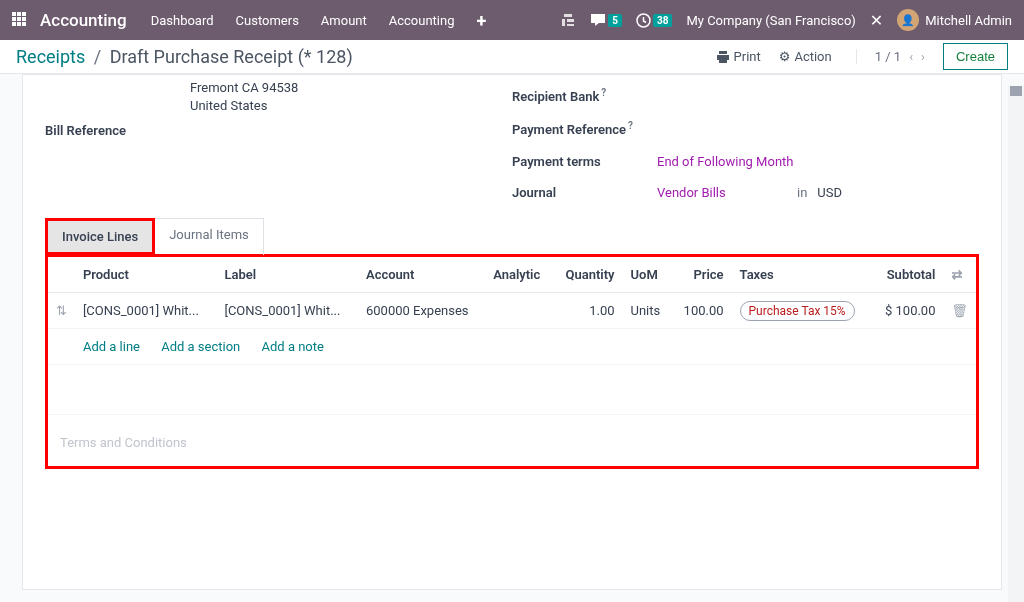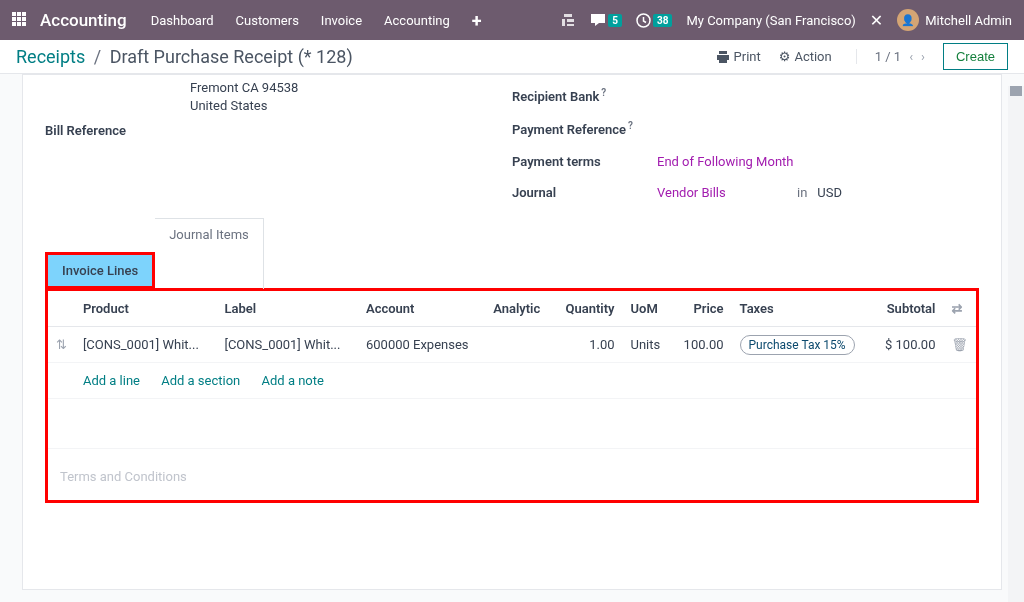--- a/index.html
+++ b/index.html
@@ -39,30 +39,30 @@
 .form-label { width: 145px; color: #374151; font-weight: 600; }
 .form-val { color: #a21caf; }
 .addr { padding-left: 145px; color: #374151; line-height: 1.4; }
 .help-q { font-size: 10px; color: #6b7280; vertical-align: super; margin-left: 2px; }
 .journal-row { display: flex; align-items: center; }
 .journal-row .in-txt { margin: 0 10px; color: #6b7280; }
 
 
 .tabs { display: flex; margin-top: 10px; }
 .tab { padding: 8px 14px; border: 1px solid transparent; cursor: pointer; color: #6b7280; }
-.tab.active { border: 3px solid #ff0000; color: #374151; background: #7dd3fc; font-weight: 500; margin-top: 34px; }
+.tab.active { border: 3px solid #ff0000; color: #374151; background: #e5e5e5; font-weight: 500; }
 .tab:not(.active) { border: 1px solid #dee2e6; border-bottom: none; border-left: none; }
 
 
 .lines-wrap { border: 3px solid #ff0000; margin-top: -1px; padding-bottom: 16px; }
 .lines-table { width: 100%; border-collapse: collapse; }
 .lines-table th { text-align: left; padding: 10px 8px; font-weight: 600; border-bottom: 1px solid #e5e7eb; color: #374151; font-size: 13px; }
 .lines-table th.num, .lines-table td.num { text-align: right; }
 .lines-table td { padding: 10px 8px; border-bottom: 1px solid #f3f4f6; font-size: 13px; }
-.lines-table .tax-pill { border: 1px solid #9ca3af; border-radius: 12px; padding: 2px 8px; font-size: 12px; color: #0c4a6e; }
+.lines-table .tax-pill { border: 1px solid #9ca3af; border-radius: 12px; padding: 2px 8px; font-size: 12px; color: #b91c1c; }
 .lines-table .opt-icon { color: #9ca3af; cursor: pointer; }
 .add-links { padding: 10px 8px; border-bottom: 1px solid #e5e7eb; }
 .add-links a { color: #017e84; margin-right: 18px; cursor: pointer; text-decoration: none; }
 .spacer-row { height: 50px; border-bottom: 1px solid #e5e7eb; }
 
 
 .bottom-row { display: flex; margin-top: 20px; padding: 0 12px; }
 .terms { color: #c0c4cc; font-size: 13px; flex: 1; }
 .totals { width: 230px; }
 .totals .trow { display: flex; justify-content: space-between; padding: 3px 0; }
@@ -86,21 +86,21 @@
       <span></span>
       <span></span>
       <span></span>
       <span></span>
       <span></span>
       <span></span>
     </div>
   <div class="brand">Accounting</div>
   <div class="menu-item">Dashboard</div>
   <div class="menu-item">Customers</div>
-  <div class="menu-item">Invoice</div>
+  <div class="menu-item">Amount</div>
   <div class="menu-item">Accounting</div>
   <div class="plus">+</div>
   <div class="spacer"></div>
   <div class="right-item">
       <svg width="16" height="16" viewBox="0 0 16 16">
         <path fill="#fff" d="M4 2h8v3H4zM2 7h3v7H2zM7 7h7v3H7zM7 12h7v2H7z" opacity="0.8"></path>
       </svg>
     </div>
   <div class="right-item">
     <svg width="16" height="14" viewBox="0 0 16 14">

